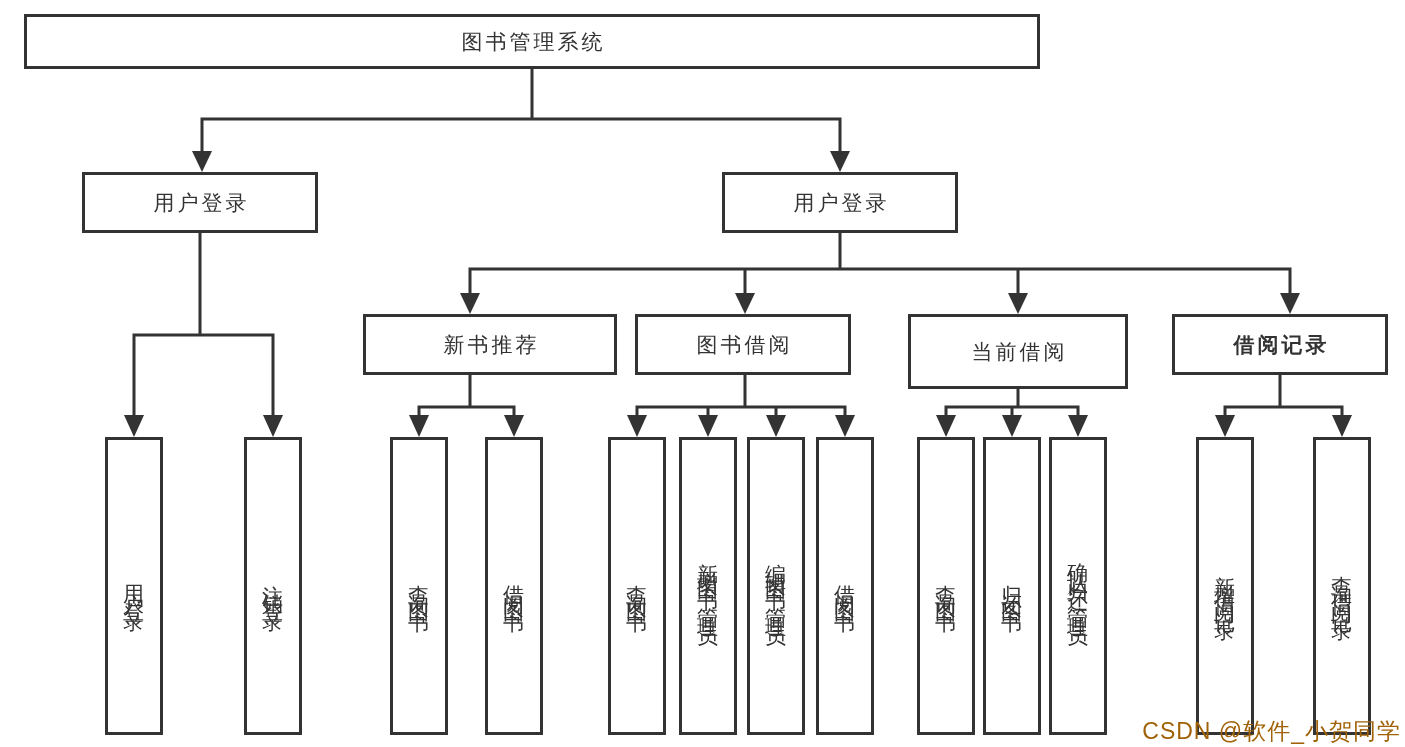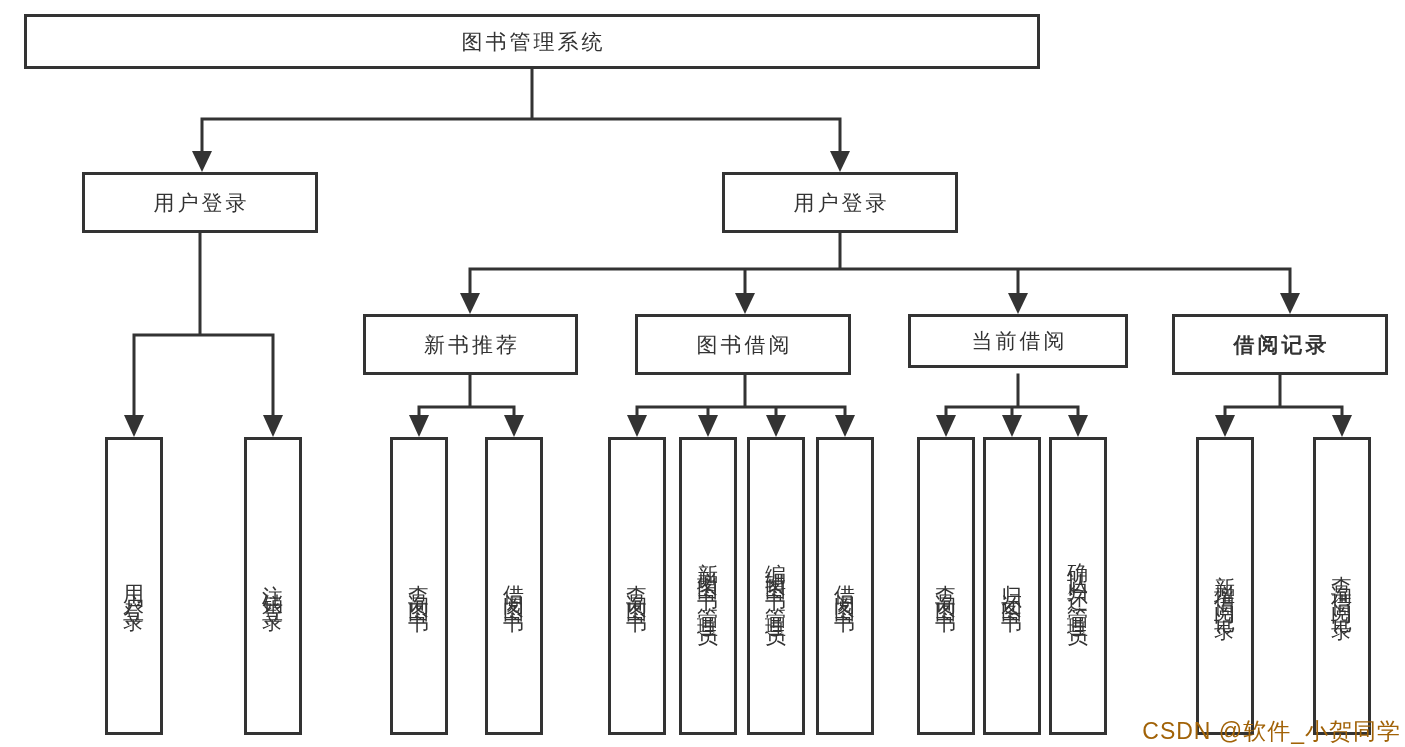--- a/index.html
+++ b/index.html
@@ -110,27 +110,27 @@
     <span class="hlabel">图书管理系统</span>
   </div>
 
   <div class="box" style="left:82px; top:172px; width:236px; height:61px;">
     <span class="hlabel">用户登录</span>
   </div>
   <div class="box" style="left:722px; top:172px; width:236px; height:61px;">
     <span class="hlabel">用户登录</span>
   </div>
 
-  <div class="box" style="left:363px; top:314px; width:215px; height:61px;">
+  <div class="box" style="left:363px; top:314px; width:254px; height:61px;">
     <span class="hlabel">新书推荐</span>
   </div>
   <div class="box" style="left:635px; top:314px; width:216px; height:61px;">
     <span class="hlabel">图书借阅</span>
   </div>
-  <div class="box" style="left:908px; top:314px; width:220px; height:54px;">
+  <div class="box" style="left:908px; top:314px; width:220px; height:75px;">
     <span class="hlabel">当前借阅</span>
   </div>
   <div class="box" style="left:1172px; top:314px; width:216px; height:61px;font-weight:bold;">
     <span class="hlabel">借阅记录</span>
   </div>
 
   <div class="box" style="left:105px; top:437px; width:58px; height:298px;">
     <span class="vtext">用户登录</span>
   </div>
   <div class="box" style="left:244px; top:437px; width:58px; height:298px;">

